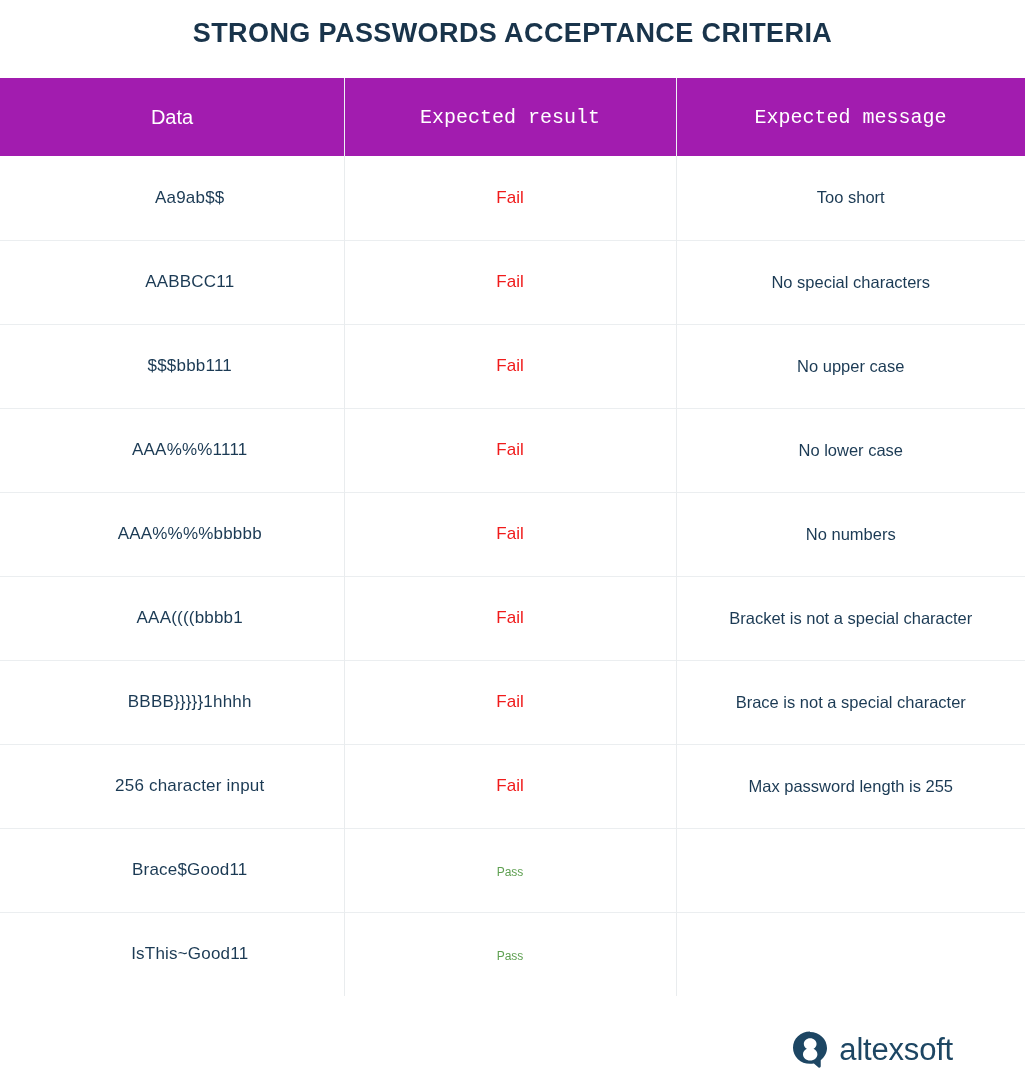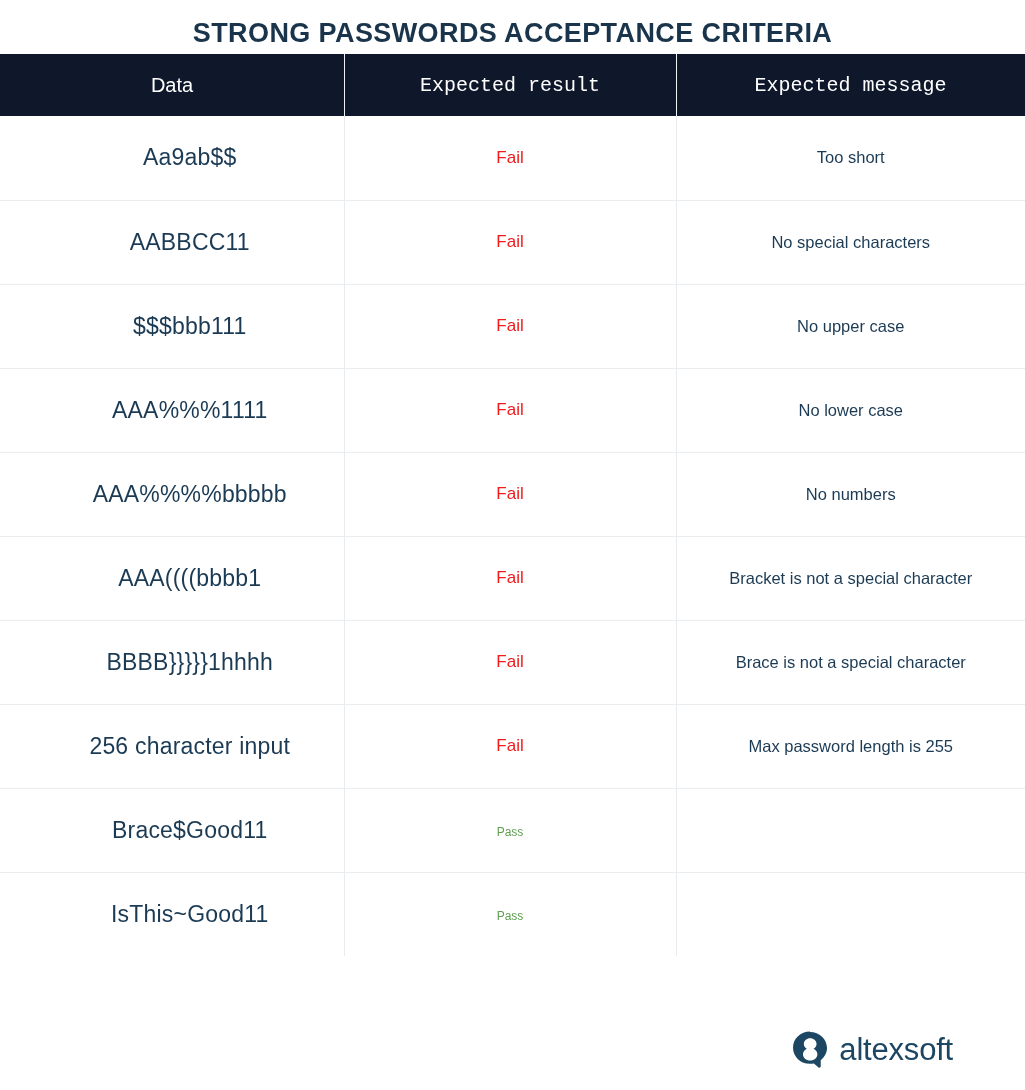--- a/index.html
+++ b/index.html
@@ -25,46 +25,46 @@
   }
 
   
   .title {
     text-align: center;
     font-size: 27px;
     font-weight: 700;
     letter-spacing: 0.4px;
     color: #19344b;
     padding-top: 16px;
-    padding-bottom: 4px;
+    padding-bottom: 28px;
     line-height: 34px;
     text-transform: uppercase;
     font-stretch: condensed;
   }
 
   
   .table {
     width: 1025px;
     border-collapse: collapse;
     table-layout: fixed;
   }
 
   .table col.c-data    { width: 344px; }
   .table col.c-result  { width: 332px; }
   .table col.c-message { width: 349px; }
 
   thead th {
-    background: #0f172a;
+    background: #a21caf;
     color: #ffffff;
     font-size: 20px;
     font-weight: 400;
     height: 62px;
     text-align: center;
     vertical-align: middle;
-    padding: 0;
+    padding: 8px;
     border: none;
   }
   thead th.col-sep {
     box-shadow: inset 1px 0 0 #eef2f5;
     font-family: Liberation Mono, monospace;
   }
 
   tbody td {
     height: 84px;
     font-size: 16.5px;
@@ -76,21 +76,21 @@
     box-sizing: border-box;
   }
   tbody tr:first-child td {
     border-top: none;
   }
   tbody td.col-sep {
     border-left: 1px solid #e9ecee;
   }
 
   tbody td.cell-data {
-    font-size: 23px;
+    font-size: 17px;
     letter-spacing: 0.2px;
     padding-left: 48px;
   }
   tbody td.cell-message {
     font-size: 16.5px;
   }
 
   .res-fail {
     color: #f01b1b;
     font-size: 17px;

